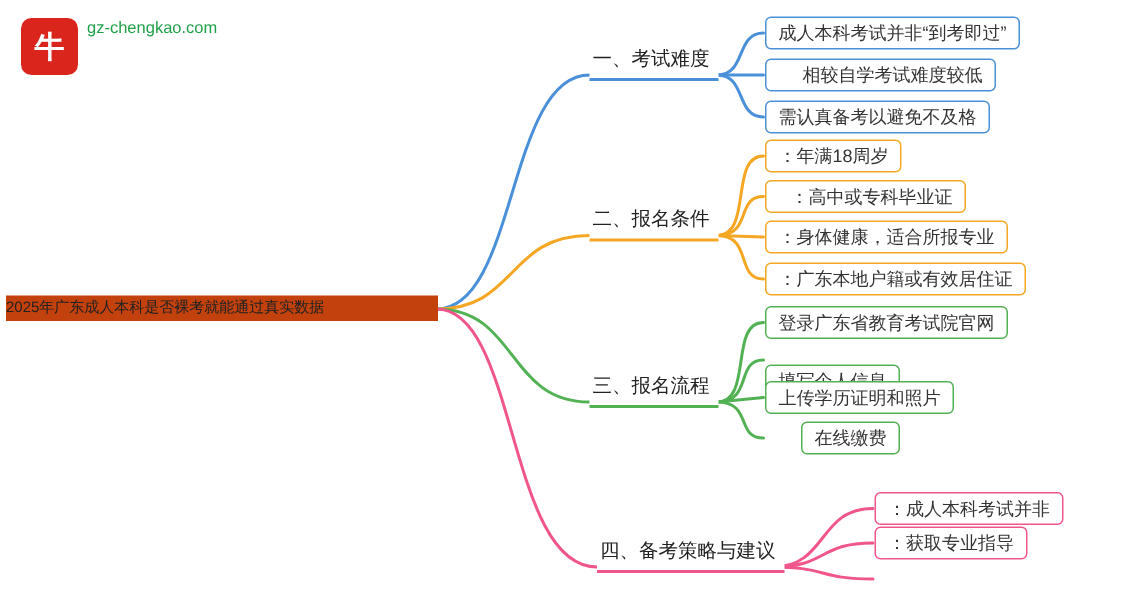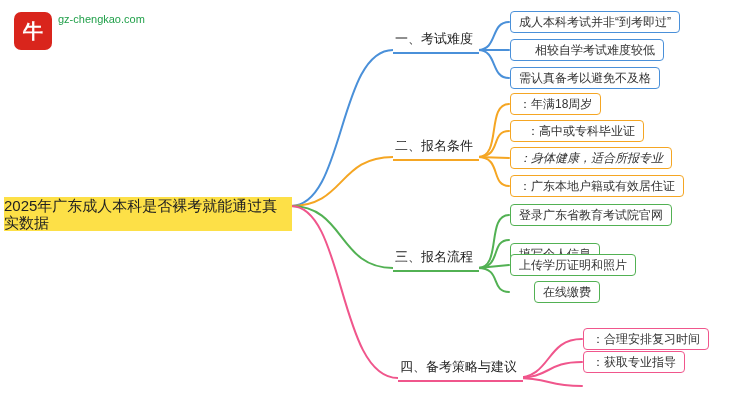--- a/index.html
+++ b/index.html
@@ -6,21 +6,21 @@
   .stage{
     position:relative;width:750px;height:410px;background:#fff;
     font-family:"Liberation Sans","DejaVu Sans",sans-serif;overflow:hidden;
   }
   .connectors{position:absolute;left:0;top:0;width:750px;height:410px;}
   .connectors path{fill:none;stroke-width:2;stroke-linecap:round;}
   .s1{stroke:#4a90d9;} .s2{stroke:#f5a623;} .s3{stroke:#52b153;} .s4{stroke:#f0568c;}
 
   .root{
     position:absolute;left:4px;top:197px;width:288px;
-    font-size:15px;line-height:17px;color:#222;background:#fde047;
+    font-size:10px;line-height:17px;color:#222;background:#c2410c;
     font-weight:bold;font-weight:normal;
   }
   .branch{
     position:absolute;font-size:13px;color:#222;background:#fff;
     padding:2px 6px 4px 2px;border-bottom:2px solid;white-space:nowrap;
   }
   .branch.b1{border-color:#4a90d9;}
   .branch.b2{border-color:#f5a623;}
   .branch.b3{border-color:#52b153;}
   .branch.b4{border-color:#f0568c;}
@@ -89,24 +89,24 @@
   <div class="branch b2" style="left:393px;top:135px;">二、报名条件</div>
   <div class="branch b3" style="left:393px;top:246px;">三、报名流程</div>
   <div class="branch b4" style="left:398px;top:356px;">四、备考策略与建议</div>
 
   <div class="node b1" style="left:510px;top:11px;">成人本科考试并非“到考即过”</div>
   <div class="node b1" style="left:510px;top:39px;padding-left:24px;">相较自学考试难度较低</div>
   <div class="node b1" style="left:510px;top:67px;">需认真备考以避免不及格</div>
 
   <div class="node b2" style="left:510px;top:93px;">：年满18周岁</div>
   <div class="node b2" style="left:510px;top:120px;padding-left:16px;">：高中或专科毕业证</div>
-  <div class="node b2" style="left:510px;top:147px;font-style:italic;">：身体健康，适合所报专业</div>
+  <div class="node b2" style="left:510px;top:147px;">：身体健康，适合所报专业</div>
   <div class="node b2" style="left:510px;top:175px;text-align:center;">：广东本地户籍或有效居住证</div>
 
   <div class="node b3" style="left:510px;top:204px;">登录广东省教育考试院官网</div>
   <div class="node b3" style="left:510px;top:229px;margin-top:14px;">填写个人信息</div>
   <div class="node b3" style="left:510px;top:254px;">上传学历证明和照片</div>
   <div class="node b3" style="left:510px;top:281px;margin-left:24px;">在线缴费</div>
 
-  <div class="node b4" style="left:583px;top:328px;">：合理安排复习时间</div>
+  <div class="node b4" style="left:583px;top:328px;">：成人本科考试并非</div>
   <div class="node b4" style="left:583px;top:351px;">：获取专业指导</div>
 
 </div>
 
 </body></html>

